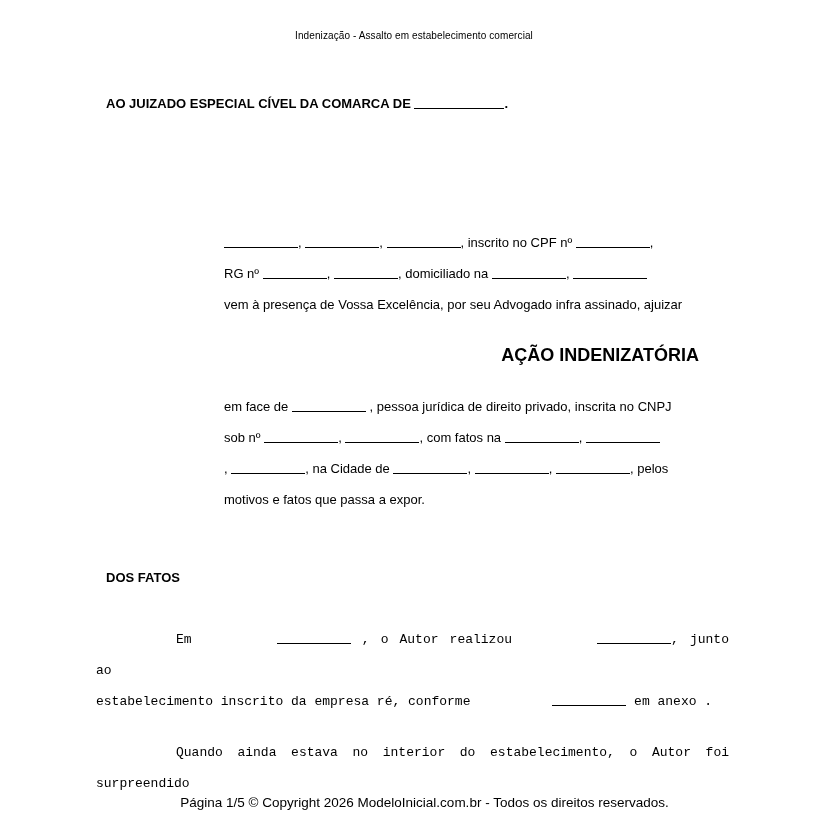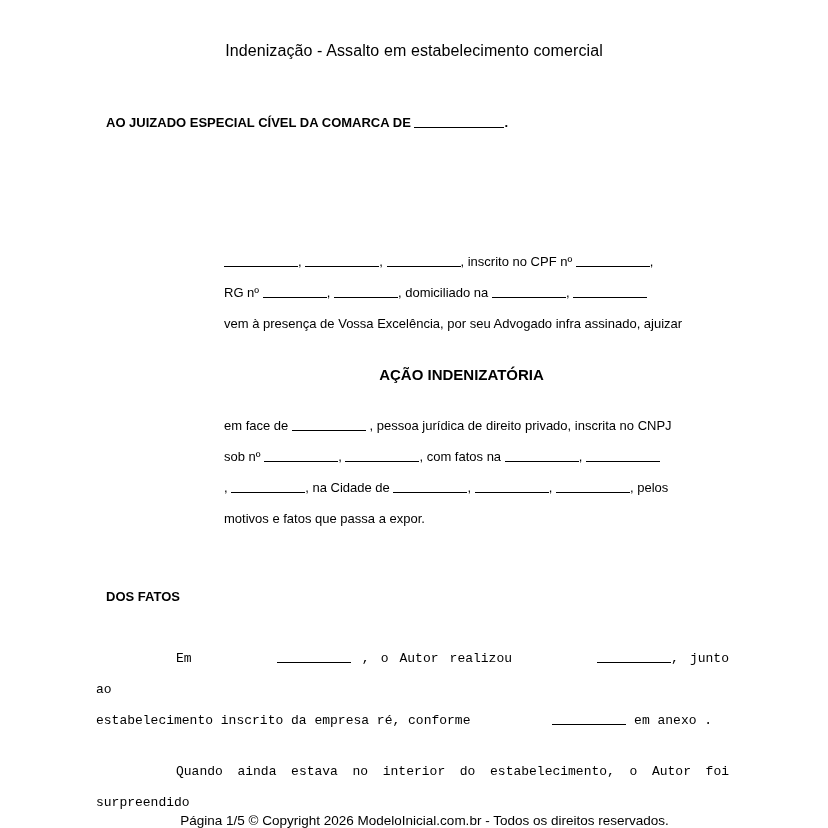--- a/index.html
+++ b/index.html
@@ -15,22 +15,22 @@
     overflow: hidden;
   }
   .page {
     position: relative;
     width: 828px;
     height: 828px;
     box-sizing: border-box;
   }
   .doc-title {
     text-align: center;
-    font-size: 16px;
-    margin-top: 42px;
+    font-size: 10px;
+    margin-top: 30px;
     margin-bottom: 0;
     letter-spacing: 0.1px;
   }
   .content {
     margin-top: 56px;
     padding-left: 96px;
     padding-right: 99px;
     font-size: 13px;
     line-height: 1.05;
   }
@@ -56,23 +56,23 @@
     margin-left: 128px;
   }
   .just {
     text-align: justify;
     text-align-last: left;
     font-size: 13px;
     line-height: 31px;
     margin: 0;
   }
   .just-center-head {
-    text-align: center;
+    text-align: right;
     font-weight: bold;
-    font-size: 15px;
+    font-size: 18px;
     line-height: 31px;
     margin: 0;
     padding-right: 30px;
   }
   .fatos-para {
     text-align: justify;
     font-size: 13px;
     line-height: 31px;
     margin: 0;
     font-family: Liberation Mono, monospace;
@@ -82,21 +82,21 @@
     width: 80px;
   }
   .wide-gap {
     display: inline-block;
     width: 74px;
   }
   .footer {
     position: absolute;
     left: 0;
     right: 0;
-    bottom: 42px;
+    bottom: 48px;
     text-align: center;
     font-size: 13.5px;
     margin-left: 21px;
   }
 </style>
 </head>
 <body>
 
 <div class="page">
 

